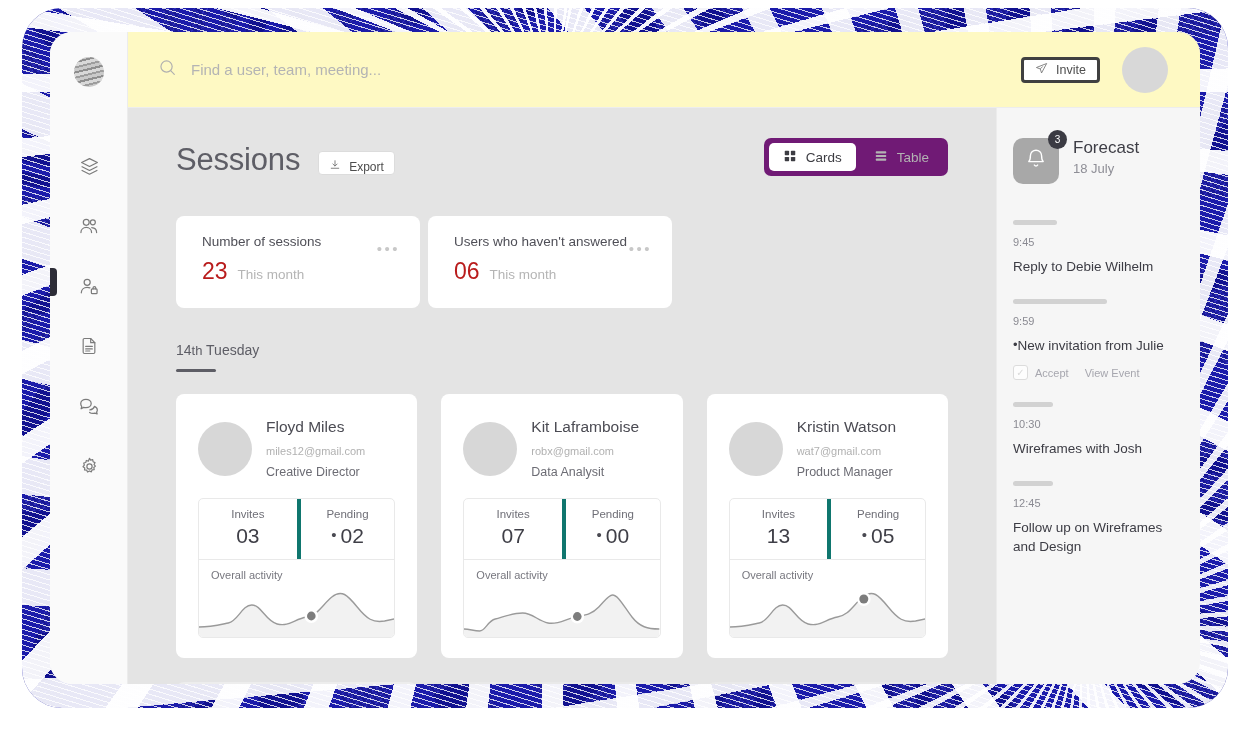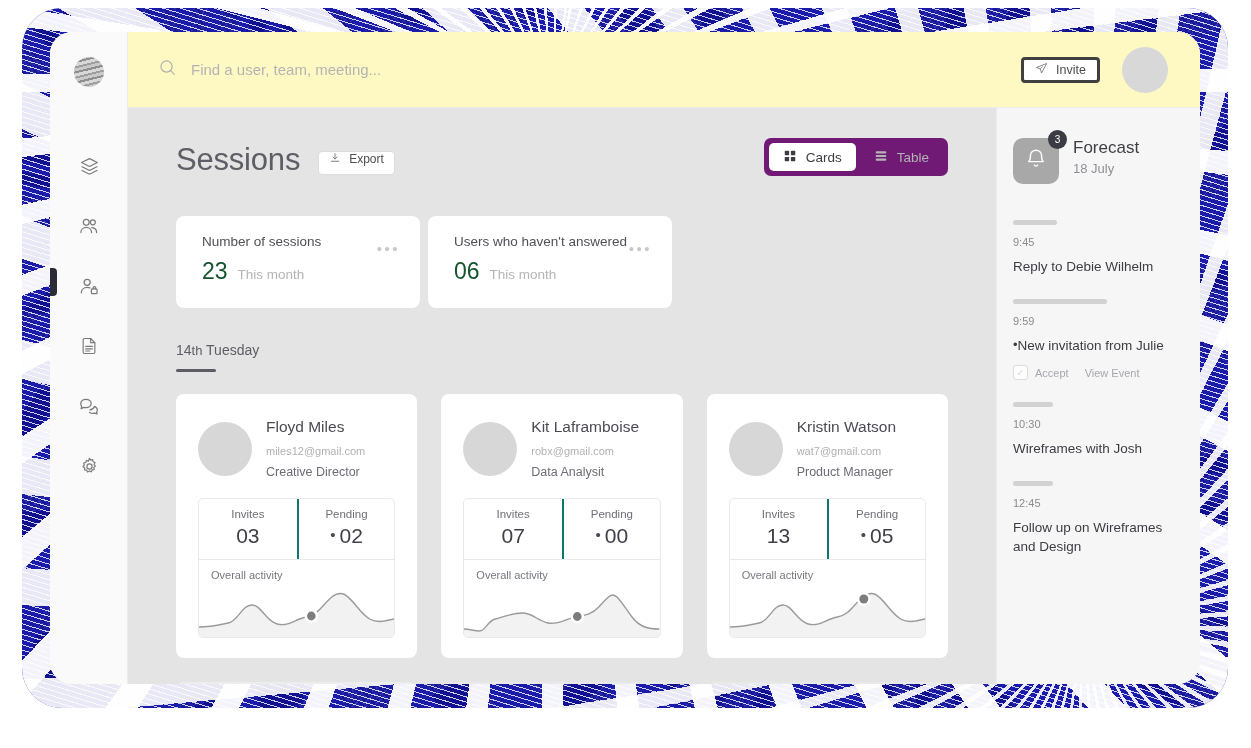--- a/index.html
+++ b/index.html
@@ -136,21 +136,21 @@
     min-width: 0;
   }
 
   .page-head { display: flex; align-items: center; }
   .page-title {
     font-size: 31px; color: #5e5e66; font-weight: 400;
     letter-spacing: -0.2px;
   }
   .export-btn {
     margin-left: 18px; margin-top: 6px;
-    display: flex; align-items: flex-start; gap: 8px;
+    display: flex; align-items: flex-end; gap: 8px;
     height: 24px; padding: 0 10px;
     background: #ffffff; border: 1px solid #dcdcdc; border-radius: 4px;
     font-size: 12px; color: #4d4d4d; cursor: pointer;
     font-family: "Liberation Sans", sans-serif;
   }
   .export-btn svg { color: #6b6b6b; }
 
   .view-toggle {
     position: absolute; right: 48px; top: 30px;
     display: flex; align-items: center; gap: 4px;
@@ -168,21 +168,21 @@
   .stat-row { display: flex; gap: 8px; margin-top: 38px; }
   .stat-card {
     width: 244px; height: 92px;
     background: #ffffff; border-radius: 8px;
     padding: 18px 18px 0 26px;
     position: relative;
   }
   .stat-label { font-size: 13.5px; color: #4f4f57; }
   .stat-dots { position: absolute; right: 20px; top: 24px; color: #c8c8c8; letter-spacing: 2.5px; font-size: 15px; cursor: pointer; }
   .stat-bottom { display: flex; align-items: baseline; gap: 10px; margin-top: 9px; }
-  .stat-num { font-size: 23px; color: #14532d; }
+  .stat-num { font-size: 23px; color: #b91c1c; }
   .stat-sub { font-size: 13.5px; color: #b5b5b5; }
 
   .date-head { margin-top: 34px; }
   .date-text { font-size: 14px; color: #5d5d65; }
   .date-text .ord { font-size: 13px; }
   .date-bar { width: 40px; height: 3px; background: #5d5d65; border-radius: 2px; margin-top: 11px; }
 
   .card-grid { display: flex; gap: 24px; margin-top: 22px; }
   .person-card {
     width: 244px;
@@ -196,21 +196,21 @@
   .p-mail { font-size: 11px; color: #b1b1b1; margin-bottom: 8px; }
   .p-role { font-size: 12.5px; color: #6c6c74; }
 
   .p-metrics {
     margin-top: 19px;
     border: 1px solid #e9e9e9; border-radius: 5px;
     overflow: hidden;
   }
   .m-row { display: flex; }
   .m-cell { flex: 1 1 50%; padding: 9px 0 11px 0; text-align: center; }
-  .m-cell + .m-cell { border-left: 2px solid #0f766e; text-align: center; }
+  .m-cell + .m-cell { border-left: 4px solid #0f766e; text-align: center; }
   .m-label { font-size: 11.5px; color: #6f6f77; margin-bottom: 4px; }
   .m-val { font-size: 21px; color: #3f3f47; }
   .m-val .bullet { font-size: 15px; vertical-align: 3px; margin-right: 4px; color: #4a4a52; }
 
   .spark-wrap { border-top: 1px solid #e9e9e9; padding: 9px 0 0 0; }
   .spark-label { font-size: 11px; color: #77777f; padding-left: 12px; }
   .spark-svg { display: block; width: 100%; height: 54px; margin-top: 2px; }
 
   .ghost-row { display: flex; gap: 24px; margin-top: 24px; }
   .ghost-card { width: 244px; height: 60px; background: #ededed; border-radius: 8px; }

